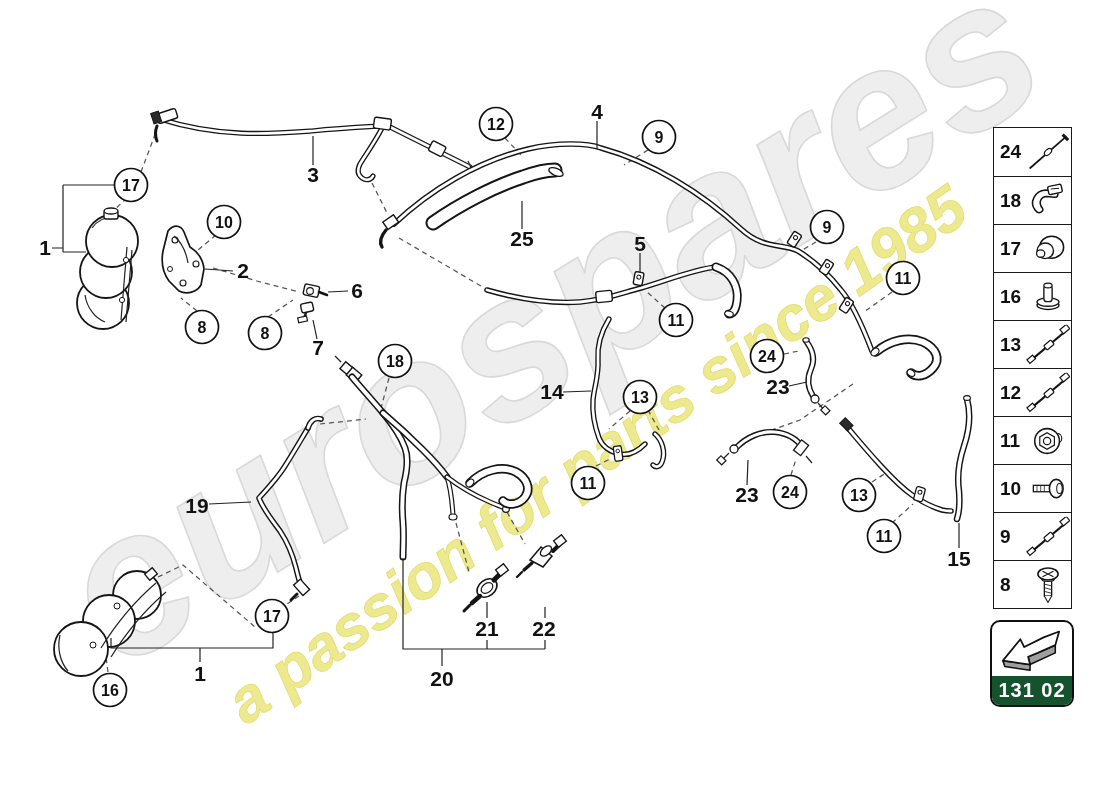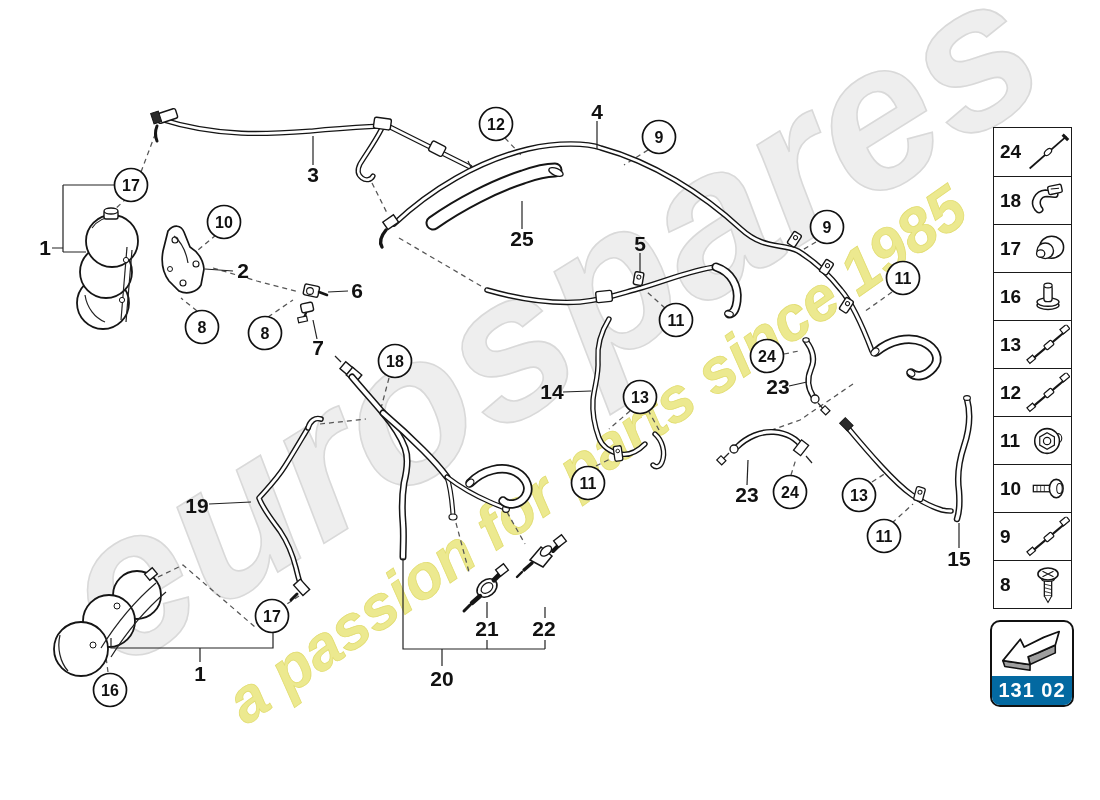--- a/index.html
+++ b/index.html
@@ -23,21 +23,21 @@
                border-top:1.6px solid #1a1a1a;}
   .legend-cell:first-child{border-top:none;}
   .legend-num{font:bold 19px "Liberation Sans",sans-serif;color:#111;width:26px;
               padding-left:6px;flex:0 0 auto;}
   .legend-icon{width:44px;height:42px;flex:0 0 auto;}
   
   #part-code-box{position:absolute;left:990px;top:620px;width:84px;height:87px;
                  border:2.6px solid #111;border-radius:10px;background:#fff;
                  box-sizing:border-box;overflow:hidden;display:flex;flex-direction:column;}
   #part-code-icon{flex:1 1 auto;display:flex;align-items:center;justify-content:center;}
-  #part-code-bar{flex:0 0 29px;background:#0369a1;color:#fff;display:flex;align-items:center;
+  #part-code-bar{flex:0 0 29px;background:#14532d;color:#fff;display:flex;align-items:center;
                  justify-content:center;font:bold 20px "Liberation Sans",sans-serif;
                  letter-spacing:1px;}
 </style>
 </head>
 <body>
 
 <div id="stage">
 
 <svg id="diagram-svg" width="1100" height="800" viewBox="0 0 1100 800">
   <defs>

